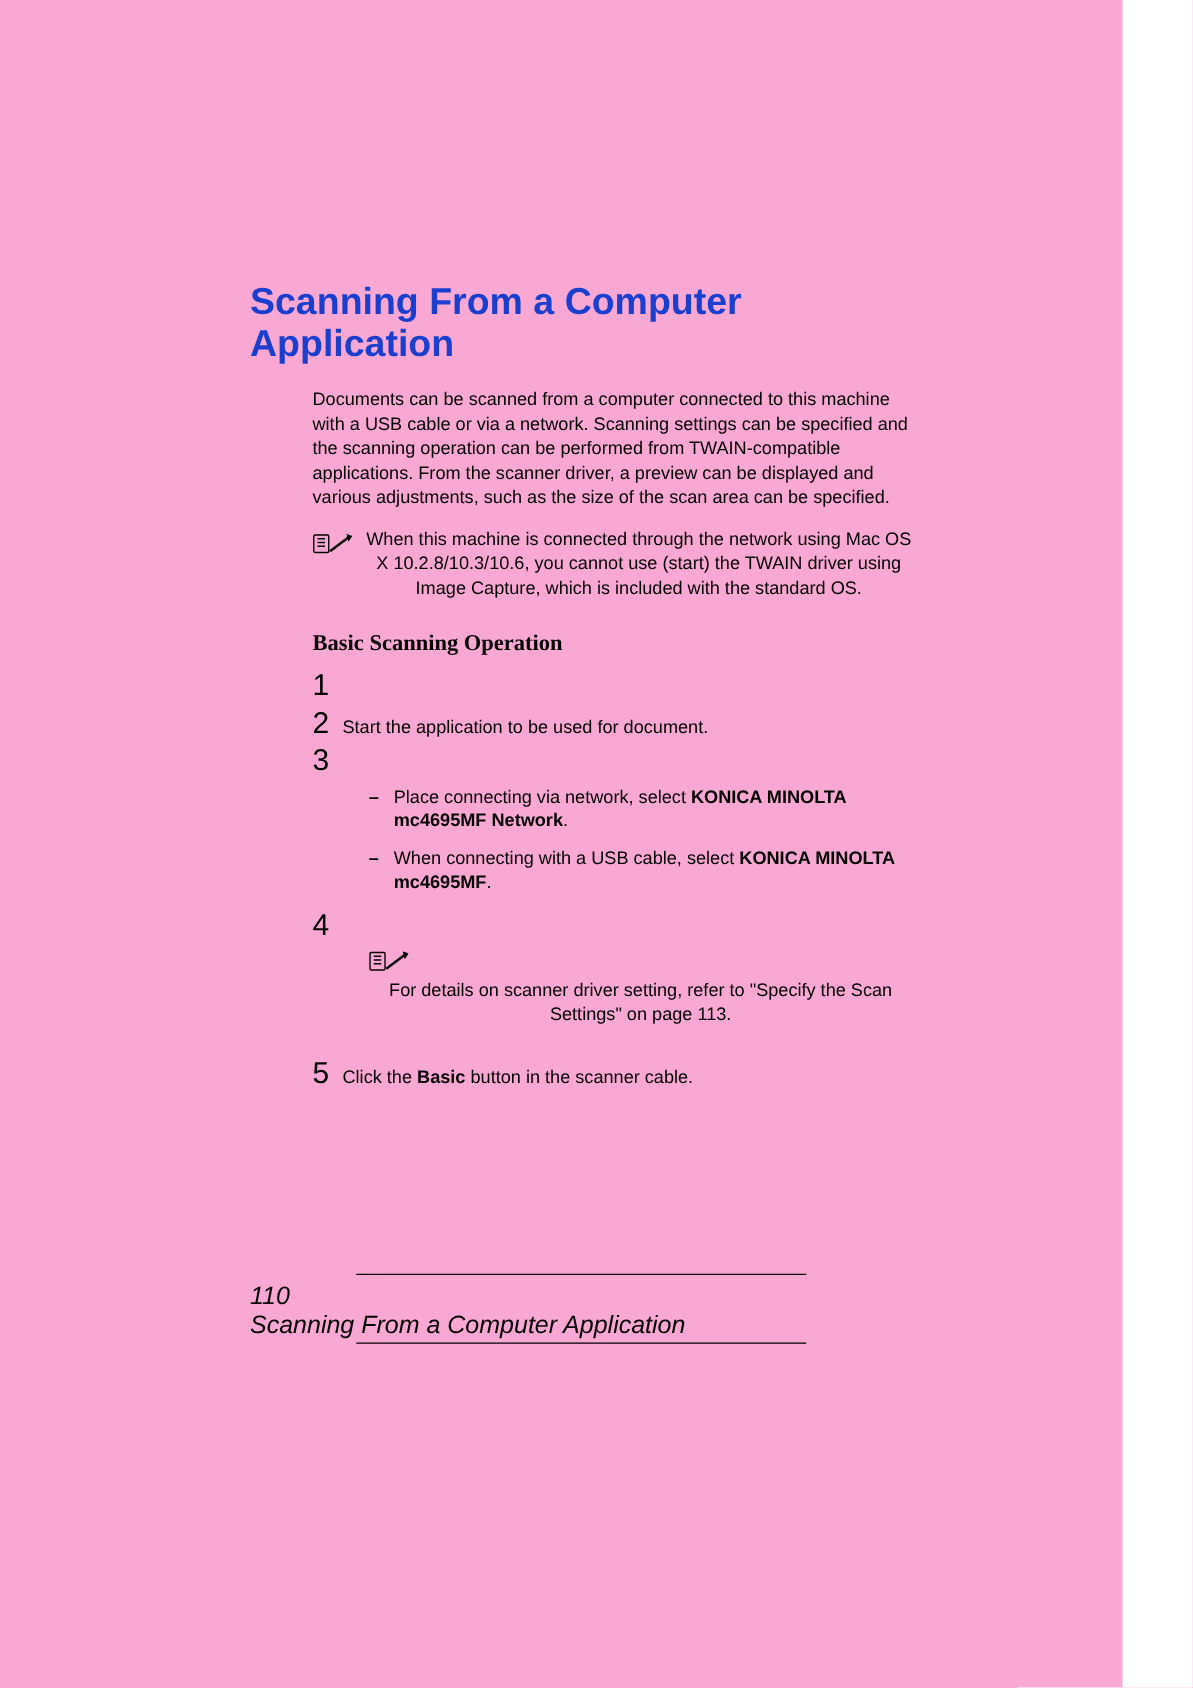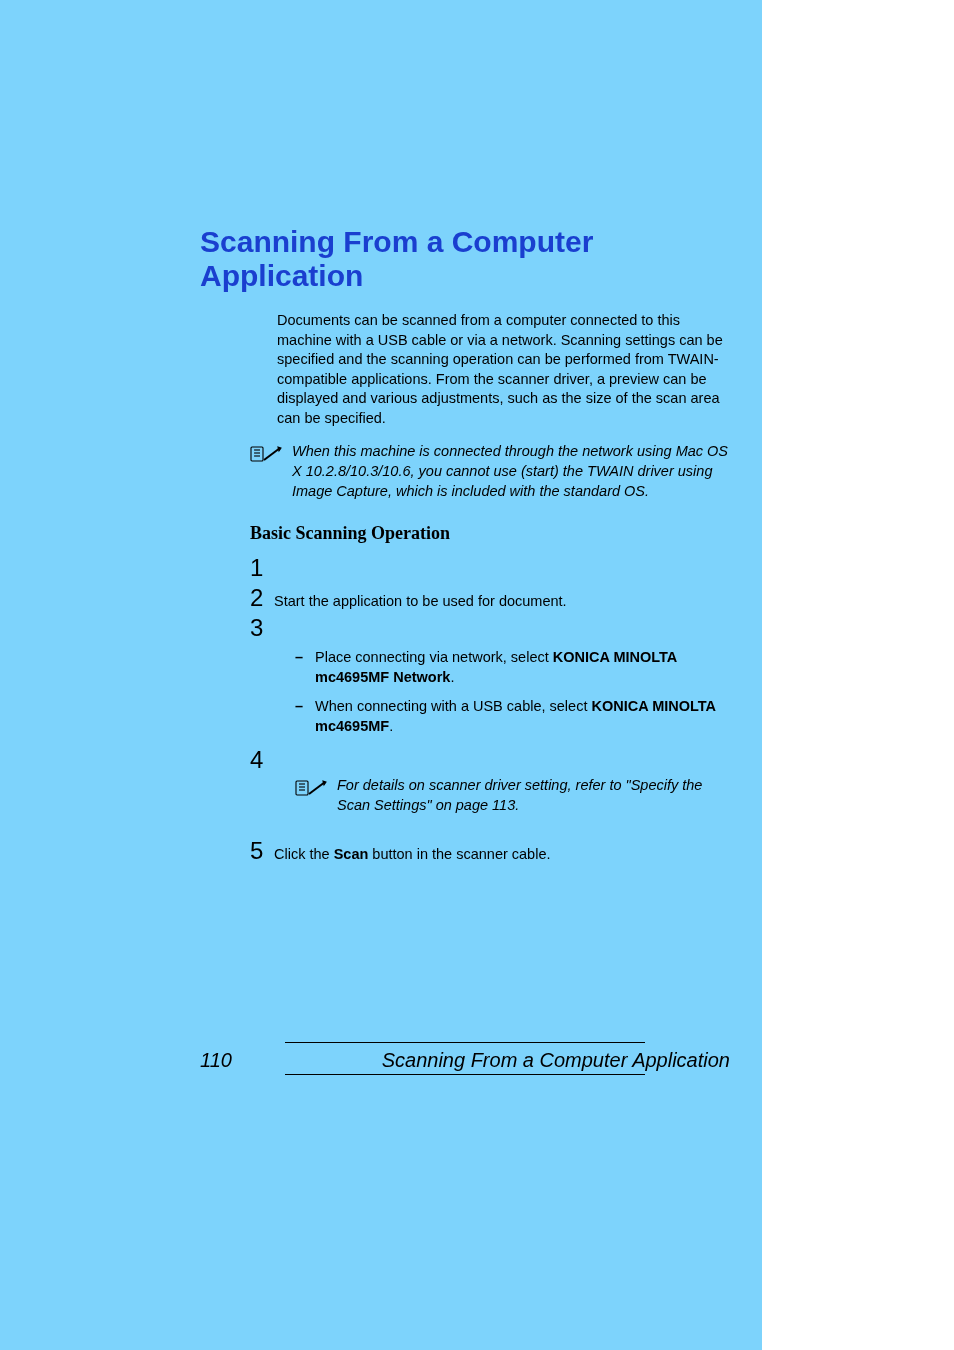--- a/index.html
+++ b/index.html
@@ -3,64 +3,65 @@
 <meta charset="utf-8">
 <style>
   html, body {
     margin: 0;
     padding: 0;
     background: #ffffff;
     width: 954px;
   }
   .page {
     position: relative;
-    width: 762px;
+    width: 898px;
     height: 1350px;
-    background: #7dd3fc;
+    background: #f9a8d4;
     font-family: Arial, Helvetica, sans-serif;
     color: #000000;
   }
   .content {
     position: absolute;
     left: 200px;
     top: 225px;
     width: 530px;
   }
   .main-heading {
     color: #1a3fcf;
     font-size: 30px;
     font-weight: bold;
     margin: 0 0 18px 0;
   }
   .intro-block {
-    margin-left: 77px;
+    margin-left: 50px;
     margin-bottom: 14px;
   }
   .intro-text {
     font-size: 14.5px;
     line-height: 1.35;
   }
   .note-row {
     display: flex;
     align-items: flex-start;
     margin-left: 50px;
     margin-bottom: 22px;
   }
   .note-indent {
     margin-left: 95px;
+    flex-direction: column;
   }
   .note-icon {
     flex: 0 0 auto;
     margin-right: 10px;
     margin-top: 2px;
   }
   .note-text {
     font-size: 14.5px;
-    font-style: italic;
-    line-height: 1.35;
+    line-height: 1.35;
+    text-align: center;
   }
   .sub-heading {
     font-size: 18px;
     font-weight: bold;
     margin: 0 0 10px 50px;
     font-family: Liberation Serif, serif;
   }
   .step {
     display: flex;
     align-items: baseline;
@@ -113,20 +114,21 @@
     border-top: 1.2px solid #000;
     margin: 0 auto 0 auto;
     width: 360px;
   }
   .footer-row {
     display: flex;
     justify-content: space-between;
     align-items: baseline;
     font-style: italic;
     padding: 2px 0;
+    flex-direction: column;
   }
   .page-num {
     font-size: 20px;
   }
   .footer-title {
     font-size: 20px;
   }
 </style>
 </head>
 <body>
@@ -203,21 +205,21 @@
             <path d="M28 3 L31 4 L29 7 Z" fill="#000"></path>
           </g>
         </svg>
       </span>
       <span class="note-text">For details on scanner driver setting, refer to "Specify the Scan Settings" on page 113.</span>
     </div>
 
     <div class="step">
       <span class="step-num">5</span>
       <span class="step-body">
-        <span>Click the </span><span class="bold">Scan</span><span> button in the scanner cable.</span>
+        <span>Click the </span><span class="bold">Basic</span><span> button in the scanner cable.</span>
       </span>
     </div>
 
   </div>
 
   <div class="footer">
     <div class="footer-rule1"></div>
     <div class="footer-row">
       <span class="page-num">110</span>
       <span class="footer-title">Scanning From a Computer Application</span>

